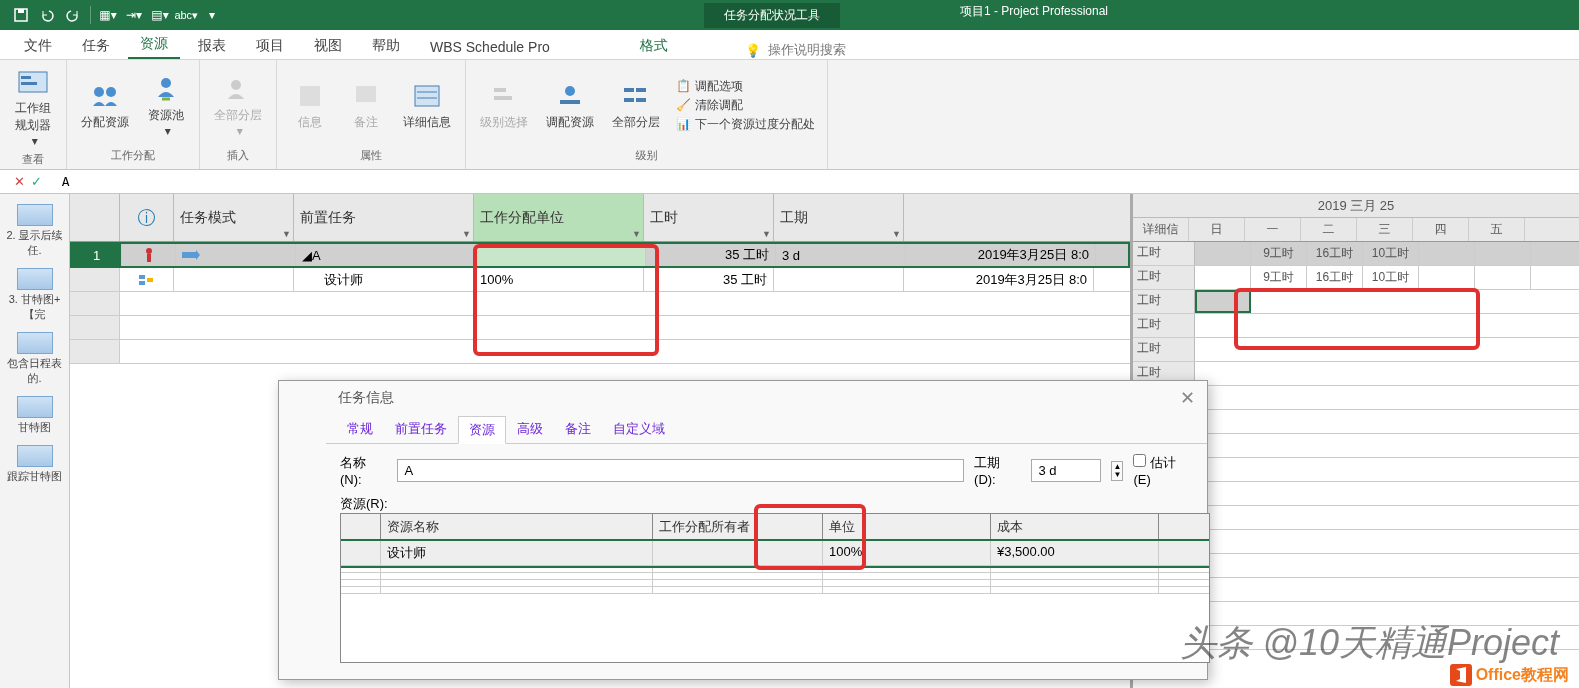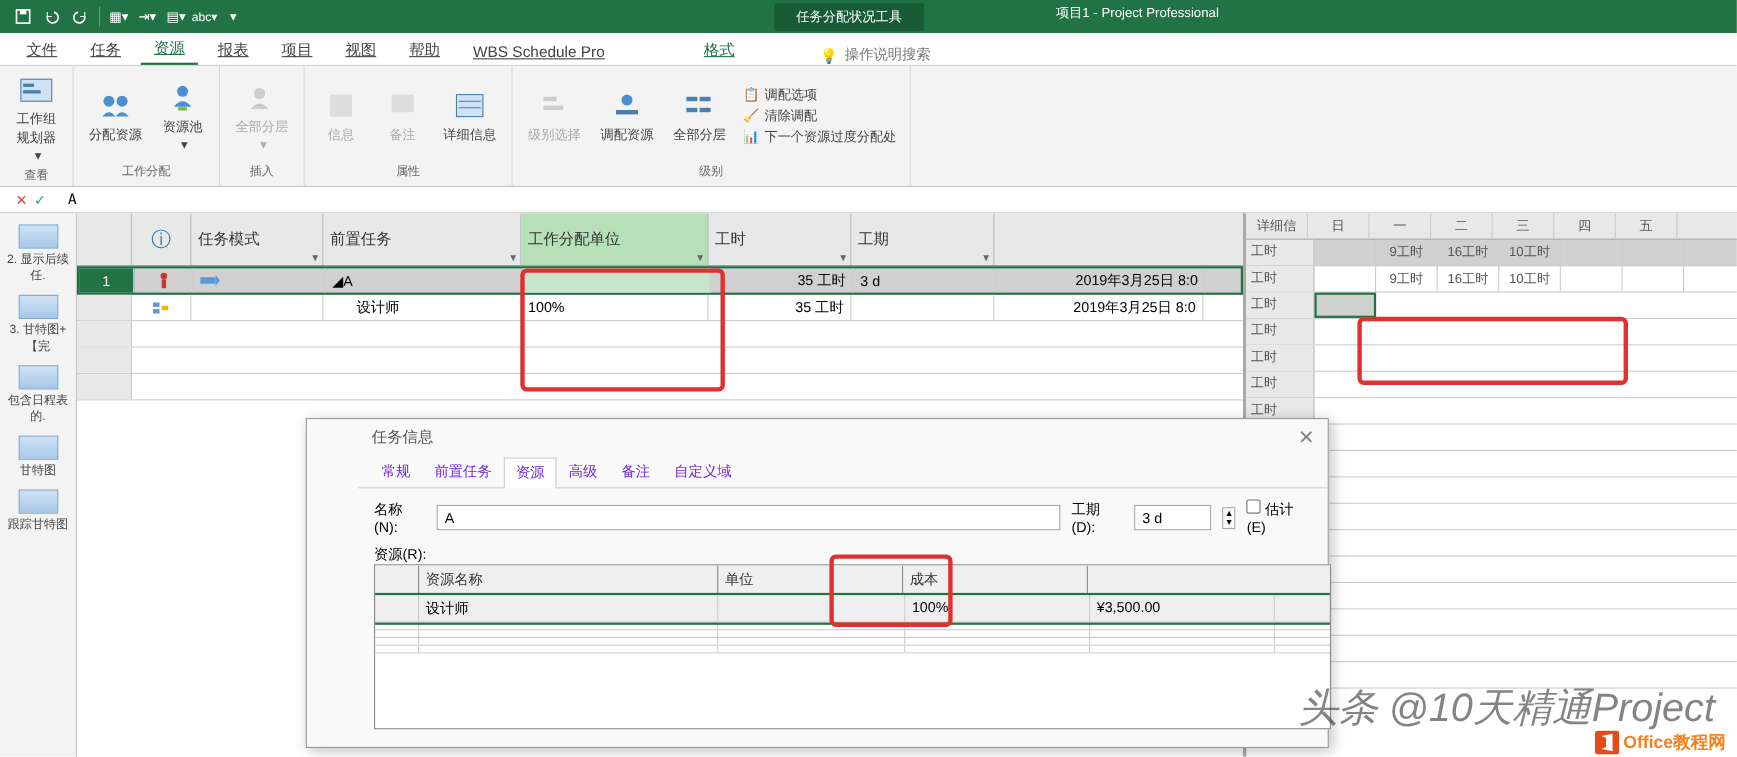--- a/index.html
+++ b/index.html
@@ -8,21 +8,21 @@
 
 .titlebar { height: 30px; background: #217346; display: flex; align-items: center; color: #fff; font-size: 12px; }
 .qat { display: flex; gap: 4px; padding: 0 10px; align-items: center; }
 .qat .qbtn { width: 22px; height: 22px; display: flex; align-items: center; justify-content: center; cursor: pointer; }
 .qat .sep { width: 1px; height: 18px; background: rgba(255,255,255,0.3); margin: 0 2px; }
 .title-center { flex: 1; display: flex; justify-content: center; gap: 120px; }
 .contextual-tab { background: #185c37; padding: 4px 20px; }
 
 
 .ribbon-tabs { height: 30px; background: #fff; display: flex; align-items: flex-end; border-bottom: 1px solid #d4d4d4; padding-left: 12px; gap: 6px; font-size: 14px; color: #444; }
-.rtab { padding: 4px 12px; cursor: pointer; text-decoration: underline; }
+.rtab { padding: 4px 12px; cursor: pointer; }
 .rtab.active { color: #217346; border-bottom: 2px solid #217346; font-weight: 500; }
 .rtab.context { color: #217346; }
 .tell-me { margin-left: 60px; display: flex; align-items: center; gap: 6px; color: #777; font-size: 13px; }
 
 
 .ribbon { height: 110px; background: #f3f3f3; display: flex; border-bottom: 1px solid #c6c6c6; }
 .rgroup { display: flex; flex-direction: column; align-items: center; padding: 4px 8px; border-right: 1px solid #d9d9d9; }
 .rgroup-body { flex: 1; display: flex; align-items: center; gap: 6px; }
 .rbtn { display: flex; flex-direction: column; align-items: center; justify-content: center; padding: 2px 6px; font-size: 12px; color: #444; cursor: pointer; min-width: 50px; text-align:center;}
 .rbtn.disabled { color: #aaa; }
@@ -392,20 +392,21 @@
         </div>
       <div class="trow">
           <div class="td rownum"></div>
         </div>
       <div class="trow">
           <div class="td rownum"></div>
         </div>
     </div>
 
     <div class="right-pane">
+      <div class="rp-head1">2019  三月  25</div>
       <div class="rp-head2">
         <div class="dcol detail-col">详细信</div>
         <div class="dcol">日</div>
         <div class="dcol">一</div>
         <div class="dcol">二</div>
         <div class="dcol">三</div>
         <div class="dcol">四</div>
         <div class="dcol">五</div>
       </div>
       <div class="rp-row" style="background:#d0d0d0">
@@ -500,20 +501,21 @@
       <span>工期(D):</span>
       <input type="text" style="width: 70px;" value="3 d">
       <span style="display:flex;flex-direction:column;font-size:8px;line-height:8px;border:1px solid #aaa;padding:1px">▲<br>▼</span>
       <label><input type="checkbox" style=""> <span>估计(E)</span></label>
     </div>
     <div style="margin-bottom:0">资源(R):</div>
     <div class="dlg-grid">
       <div class="dlg-ghead">
         <div class="gh gh1"></div>
         <div class="gh gh2">资源名称</div>
+        <div class="gh gh3">工作分配所有者</div>
         <div class="gh gh4">单位</div>
         <div class="gh gh5">成本</div>
       </div>
       <div class="dlg-grow" style="background:#eee;outline:2px solid #217346">
         <div class="gd gd1"></div>
         <div class="gd gd2">设计师</div>
         <div class="gd gd3"></div>
         <div class="gd gd4">100%</div>
         <div class="gd gd5">¥3,500.00</div>
       </div>

